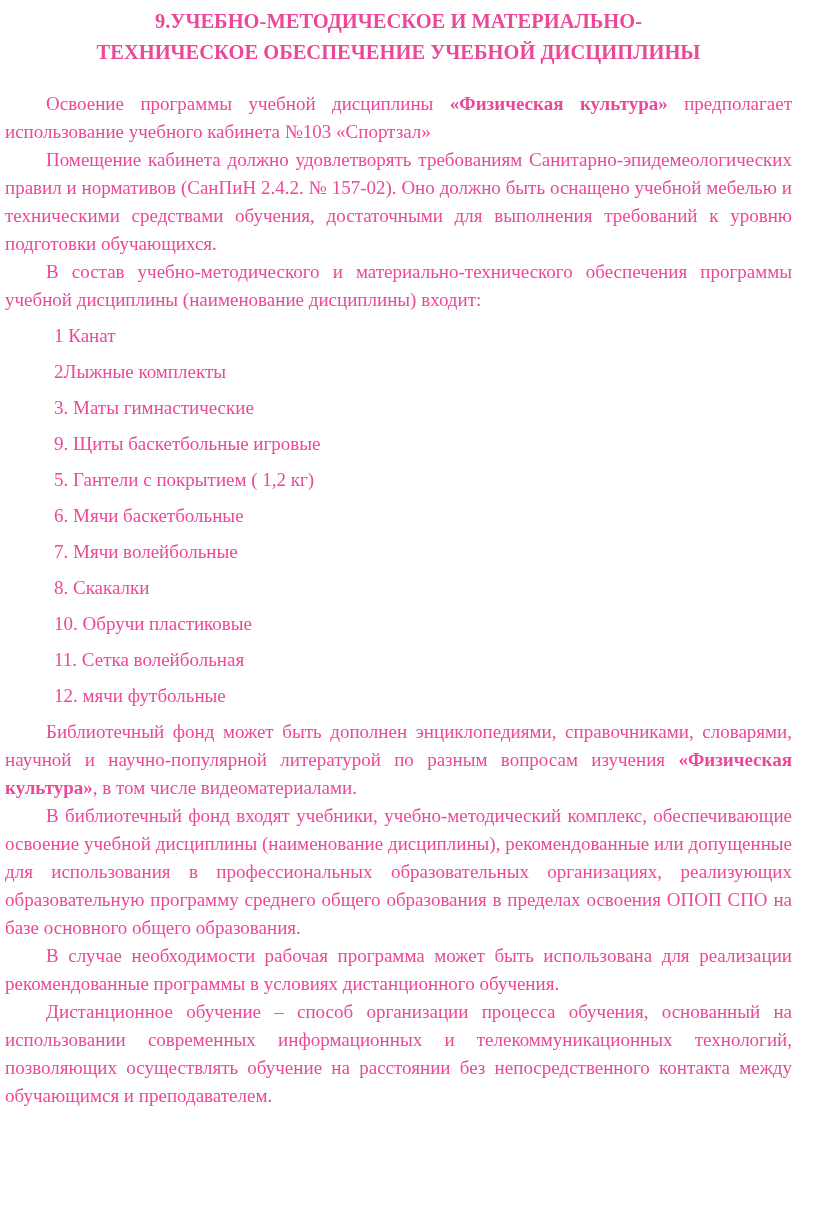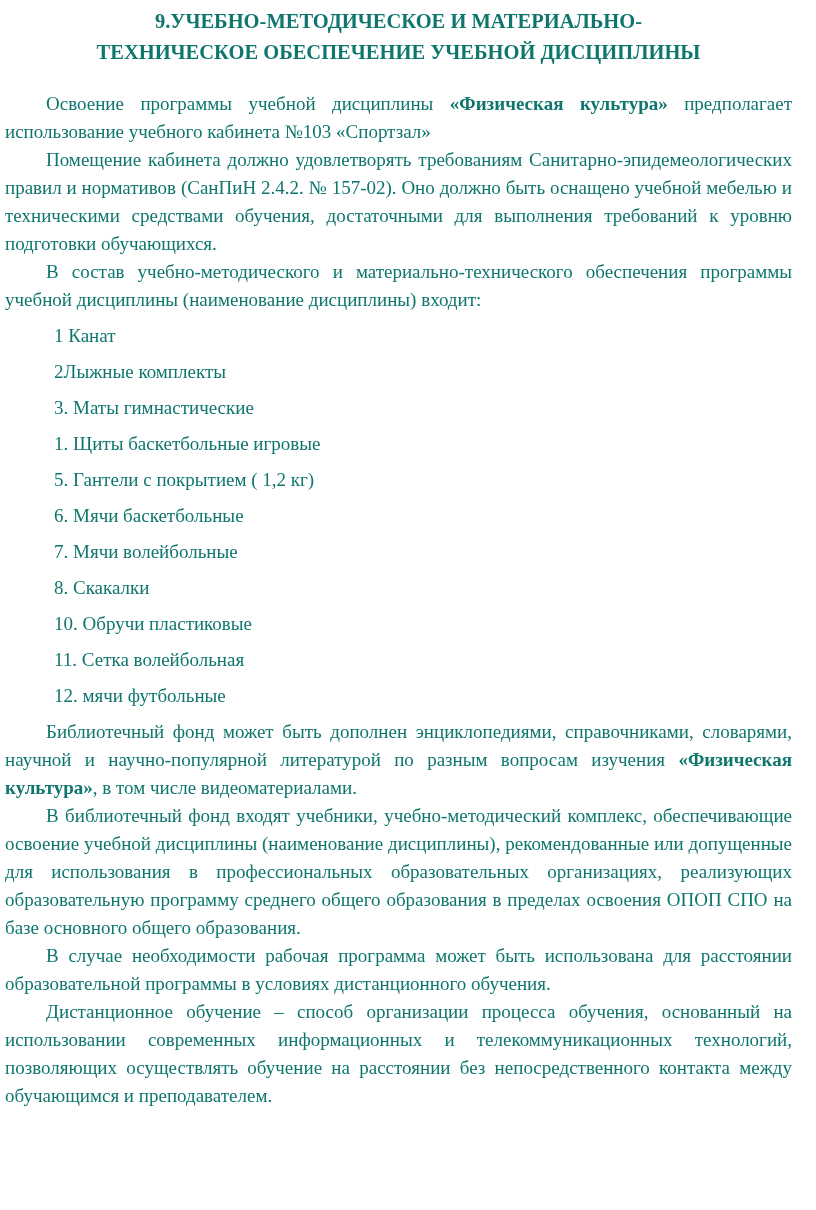--- a/index.html
+++ b/index.html
@@ -13,21 +13,21 @@
     overflow: hidden;
   }
   .page {
     box-sizing: border-box;
     width: 816px;
     height: 1210px;
     padding: 6px 24px 12px 5px;
     font-family: "Liberation Serif", "DejaVu Serif", serif;
     font-size: 19px;
     line-height: 28px;
-    color: #0f766e;
+    color: #ec4899;
   }
   .doc-title {
     font-size: 20.5px;
     line-height: 31px;
     font-weight: bold;
     text-align: center;
     margin: 0 10px 22px 10px;
   }
   .body-p {
     margin: 0;
@@ -55,31 +55,31 @@
   <p class="body-p"><span>Освоение программы учебной дисциплины </span><span class="bi">«Физическая культура»</span><span> предполагает использование учебного кабинета </span><span class="it">№103 «Спортзал»</span></p>
 
   <p class="body-p">Помещение кабинета должно удовлетворять требованиям Санитарно-эпидемеологических правил и нормативов (СанПиН 2.4.2. № 157-02). Оно должно быть оснащено учебной мебелью и техническими средствами обучения, достаточными для выполнения требований к уровню подготовки обучающихся.</p>
 
   <p class="body-p">В состав учебно-методического и материально-технического обеспечения программы учебной дисциплины (наименование дисциплины) входит:</p>
 
   <div>
     <p class="list-p">1 Канат</p>
     <p class="list-p">2Лыжные комплекты</p>
     <p class="list-p">3. Маты гимнастические</p>
-    <p class="list-p">1. Щиты баскетбольные игровые</p>
+    <p class="list-p">9. Щиты баскетбольные игровые</p>
     <p class="list-p">5. Гантели с покрытием ( 1,2 кг)</p>
     <p class="list-p">6. Мячи баскетбольные</p>
     <p class="list-p">7. Мячи волейбольные</p>
     <p class="list-p">8. Скакалки</p>
     <p class="list-p">10. Обручи пластиковые</p>
     <p class="list-p">11. Сетка волейбольная</p>
     <p class="list-p">12. мячи футбольные</p>
   </div>
 
   <p class="body-p"><span>Библиотечный фонд может быть дополнен энциклопедиями, справочниками, словарями, научной и научно-популярной литературой по разным вопросам изучения </span><span class="bi">«Физическая культура»</span><span>, в том числе видеоматериалами.</span></p>
 
   <p class="body-p">В библиотечный фонд входят учебники, учебно-методический комплекс, обеспечивающие освоение учебной дисциплины (наименование дисциплины), рекомендованные или допущенные для использования в профессиональных образовательных организациях, реализующих образовательную программу среднего общего образования в пределах освоения ОПОП СПО на базе основного общего образования.</p>
 
-  <p class="body-p">В случае необходимости рабочая программа может быть использована для расстоянии образовательной программы в условиях дистанционного обучения.</p>
+  <p class="body-p">В случае необходимости рабочая программа может быть использована для реализации рекомендованные программы в условиях дистанционного обучения.</p>
 
   <p class="body-p">Дистанционное обучение – способ организации процесса обучения, основанный на использовании современных информационных и телекоммуникационных технологий, позволяющих осуществлять обучение на расстоянии  без непосредственного контакта между обучающимся и преподавателем.</p>
 
 </div>
 
 </body></html>

